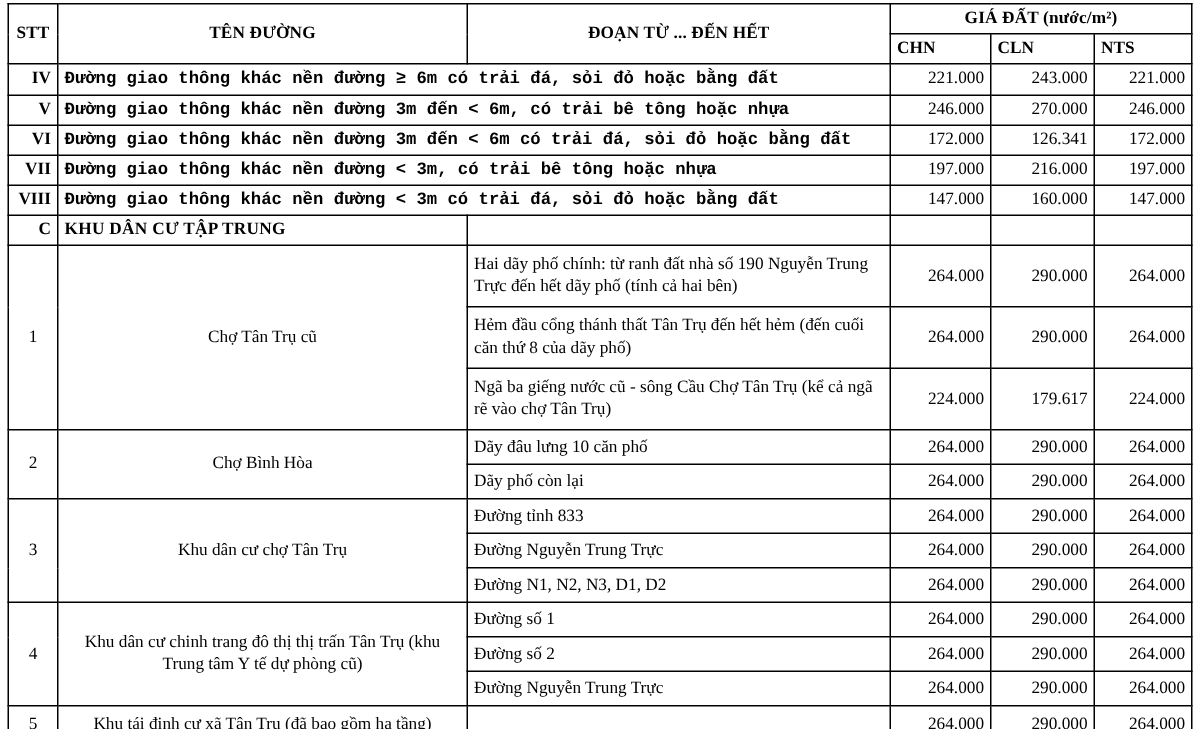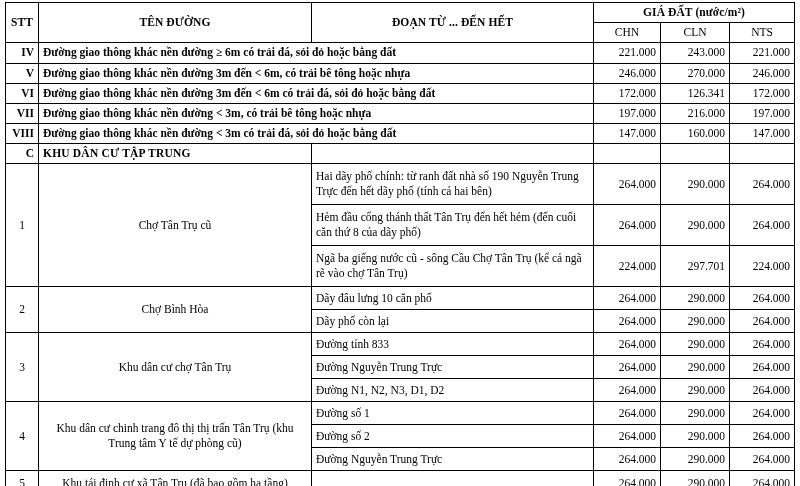--- a/index.html
+++ b/index.html
@@ -34,38 +34,39 @@
     vertical-align: middle;
     background: #ffffff;
   }
   th.hdr {
     text-align: center;
     font-weight: bold;
     font-size: 12.5px;
     letter-spacing: 0.1px;
   }
   th.hdr-sub {
-    text-align: center;
-    font-weight: normal;
+    text-align: left;
+    font-weight: bold;
     font-size: 11.5px;
   }
   td.stt {
     text-align: right;
     font-weight: bold;
     font-size: 12px;
   }
   td.stt-num {
     text-align: center;
     font-weight: normal;
     font-size: 11.5px;
   }
   td.name-bold {
     font-weight: bold;
     font-size: 11.5px;
     text-align: left;
+    font-family: Liberation Mono, monospace;
   }
   td.name-plain {
     font-weight: normal;
     text-align: center;
   }
   td.section-title {
     font-weight: bold;
     font-size: 12px;
     text-align: left;
     letter-spacing: 0.2px;
@@ -174,21 +175,21 @@
       </tr>
       <tr>
         <td class="seg" style="height:36px">Hẻm đầu cổng thánh thất Tân Trụ đến hết hẻm (đến cuối căn thứ 8 của dãy phố)</td>
         <td class="price">264.000</td>
         <td class="price">290.000</td>
         <td class="price">264.000</td>
       </tr>
       <tr>
         <td class="seg" style="height:36px">Ngã ba giếng nước cũ - sông Cầu Chợ Tân Trụ (kể cả ngã rẽ vào chợ Tân Trụ)</td>
         <td class="price">224.000</td>
-        <td class="price">297.701</td>
+        <td class="price">179.617</td>
         <td class="price">224.000</td>
       </tr>
 
       <tr>
         <td class="stt-num" rowspan="2">2</td>
         <td class="name-plain" rowspan="2">Chợ Bình Hòa</td>
         <td class="seg" style="height:18px">Dãy đâu lưng 10 căn phố</td>
         <td class="price">264.000</td>
         <td class="price">290.000</td>
         <td class="price">264.000</td>

